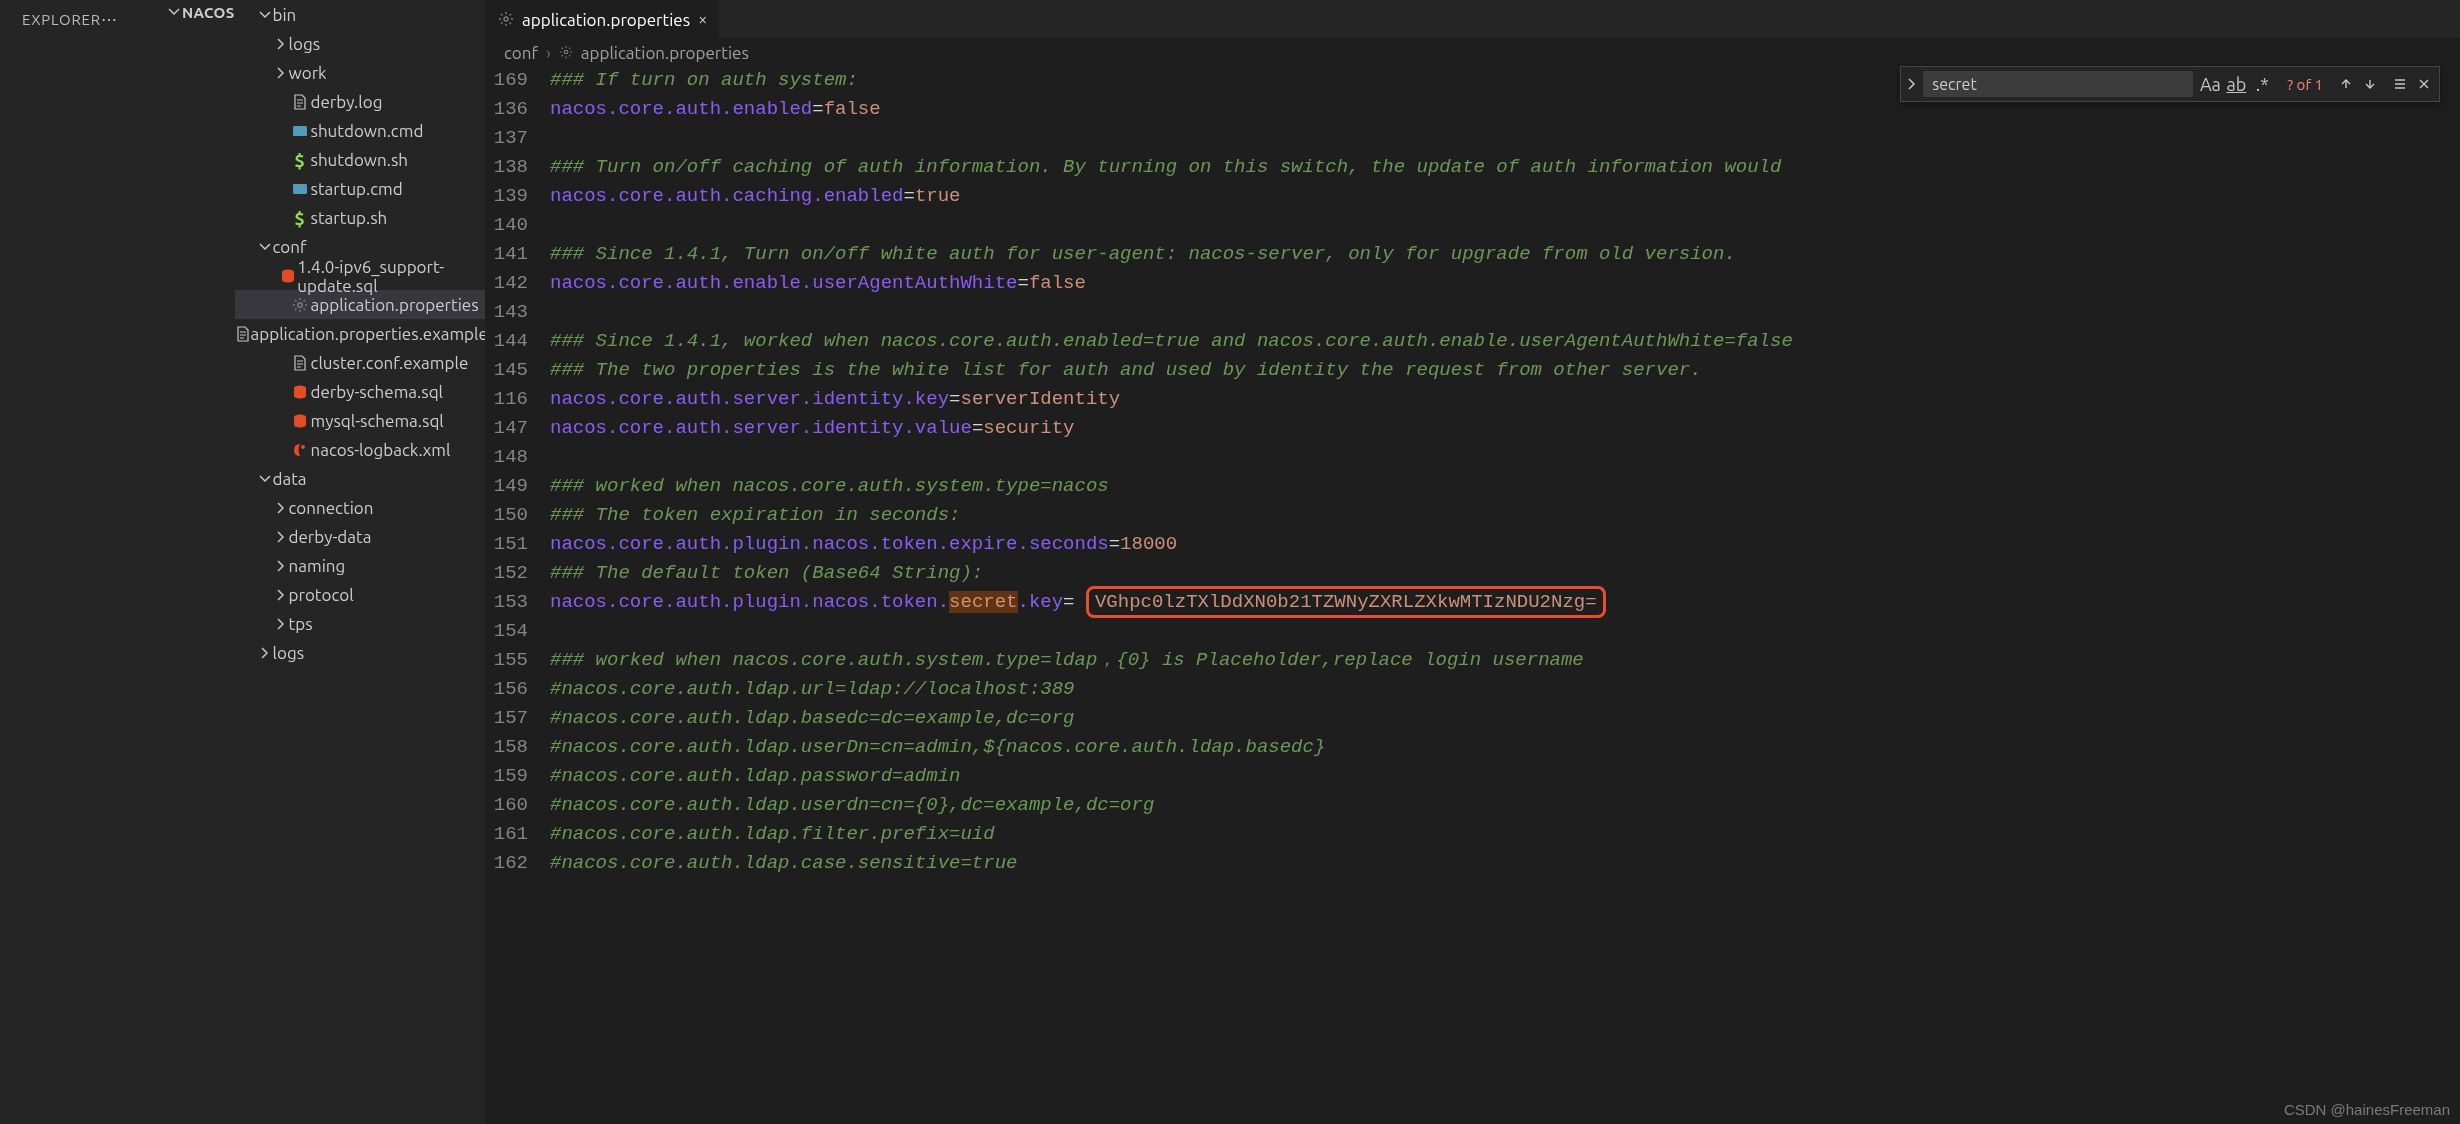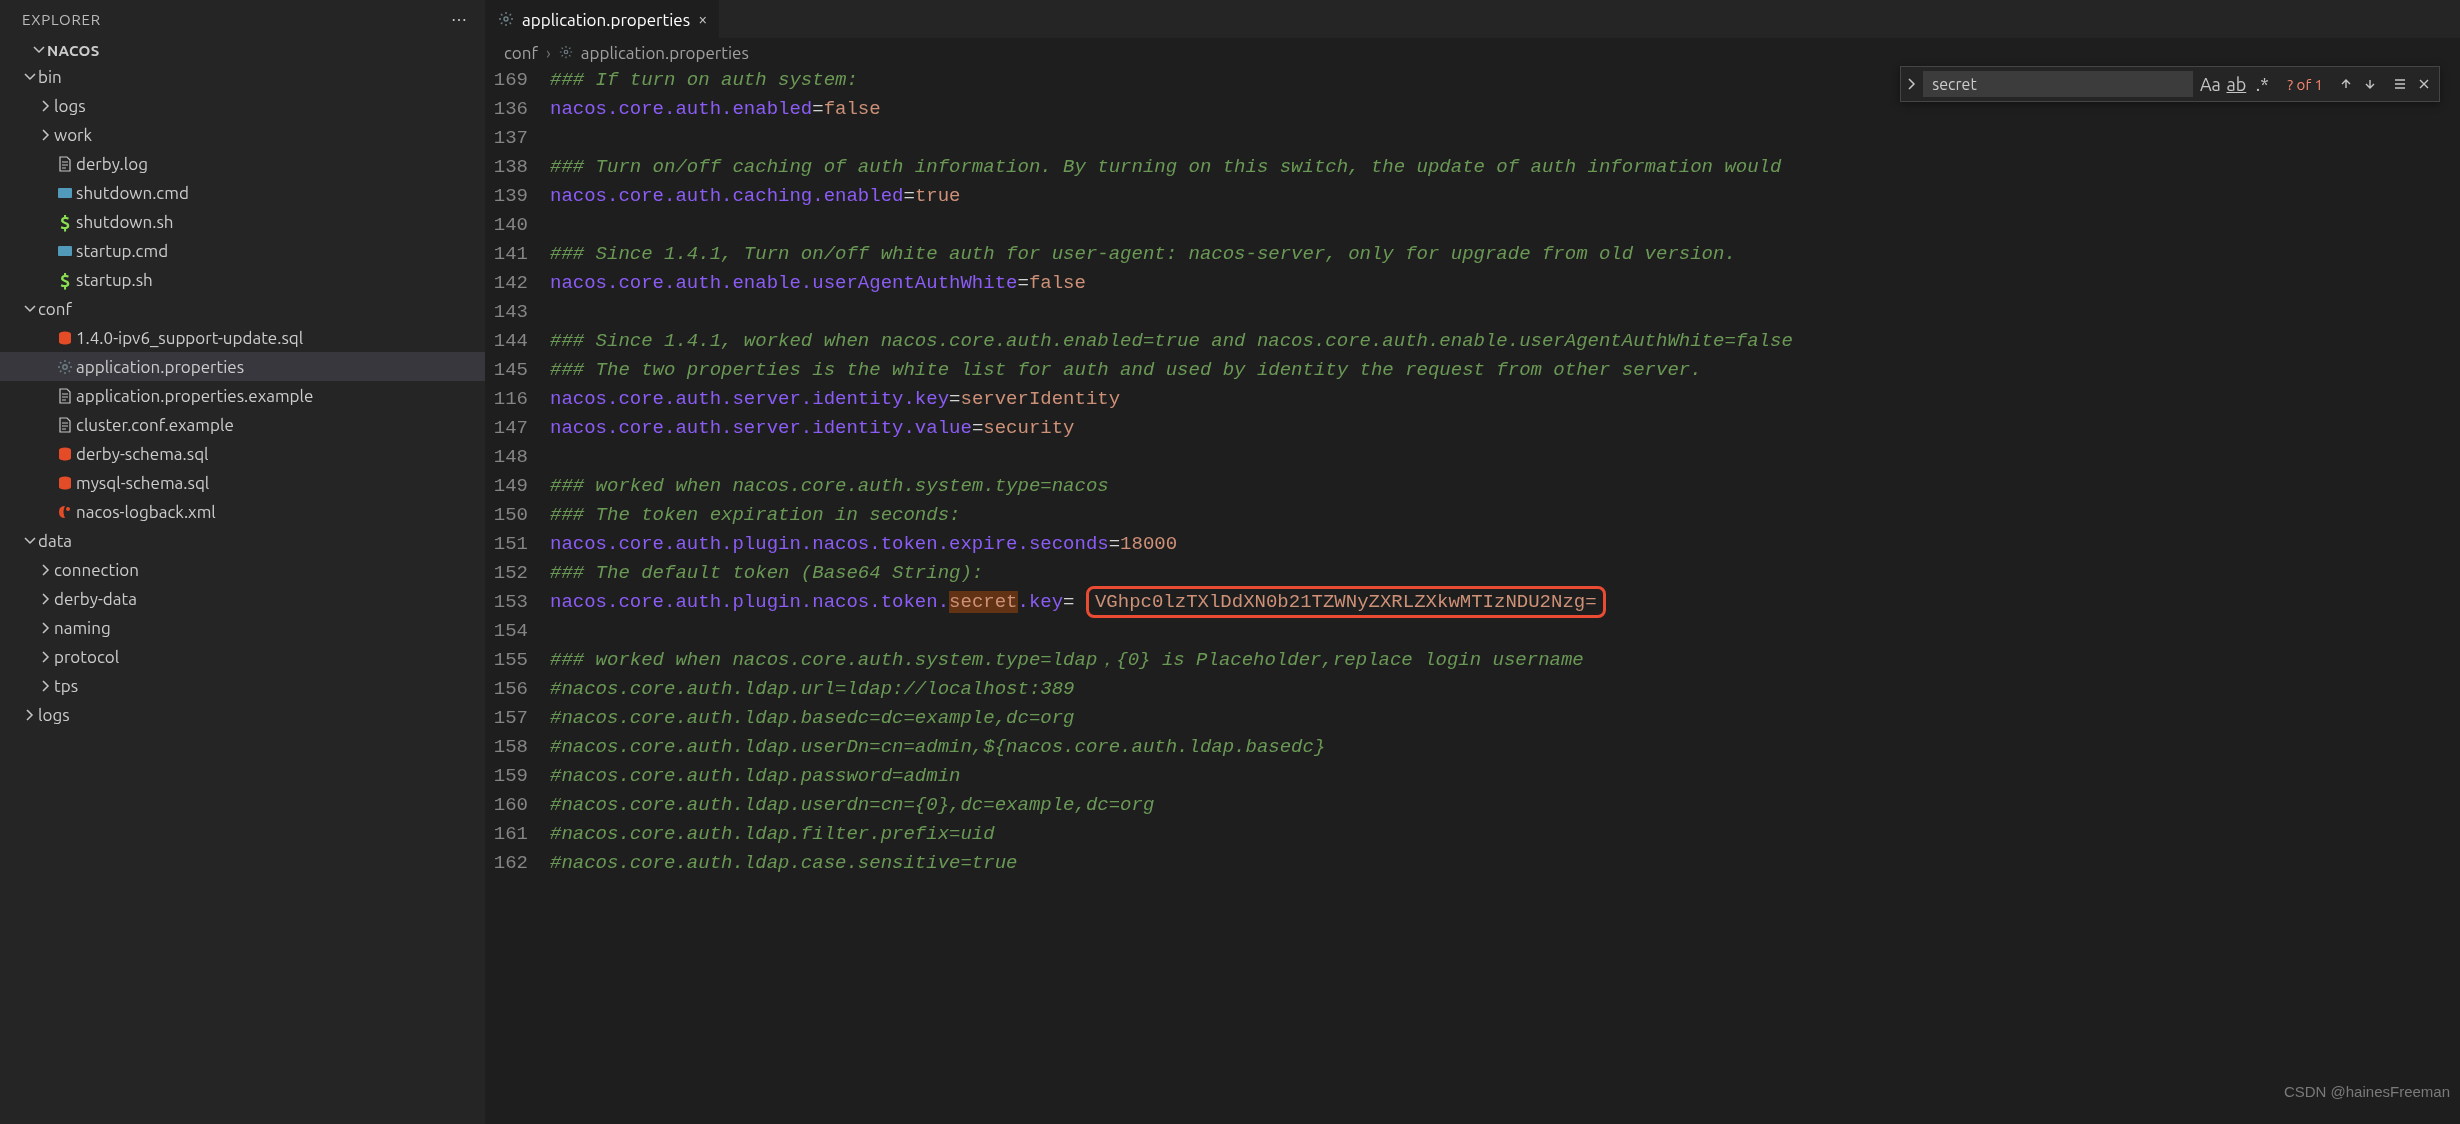--- a/index.html
+++ b/index.html
@@ -10,21 +10,21 @@
   font-size: 13px;
   overflow: hidden;
   height: 1124px;
   width: 2460px;
 }
 .main { display: flex; height: 100%; }
 .sidebar {
   width: 486px;
   background: #252526;
   display: flex;
-  flex-direction: column;
+  flex-direction: row;
   border-right: 1px solid #1e1e1e;
 }
 .explorer-header {
   height: 38px;
   display: flex;
   align-items: center;
   padding: 0 16px 0 22px;
   font-size: 15px;
   letter-spacing: 0.8px;
   color: #bbbbbb;
@@ -163,21 +163,21 @@
 .find-opts span, .find-nav span, .find-actions span {
   width: 22px; height: 22px;
   display:flex; align-items:center; justify-content:center;
   color:#c5c5c5; font-size:18px; cursor:pointer;
   border-radius:3px;
 }
 .find-count { color:#f48771; font-size:15px; padding: 0 8px; }
 .find-nav, .find-actions { display:flex; gap:2px; padding:0 4px; }
 .watermark {
   position: absolute;
-  bottom: 24px;
+  bottom: 6px;
   right: 10px;
   font-size: 15px;
   color: #7a7a7a;
   font-family: -apple-system, sans-serif;
 }
 svg { display:block; }
 </style>
 </head>
 <body>
 

